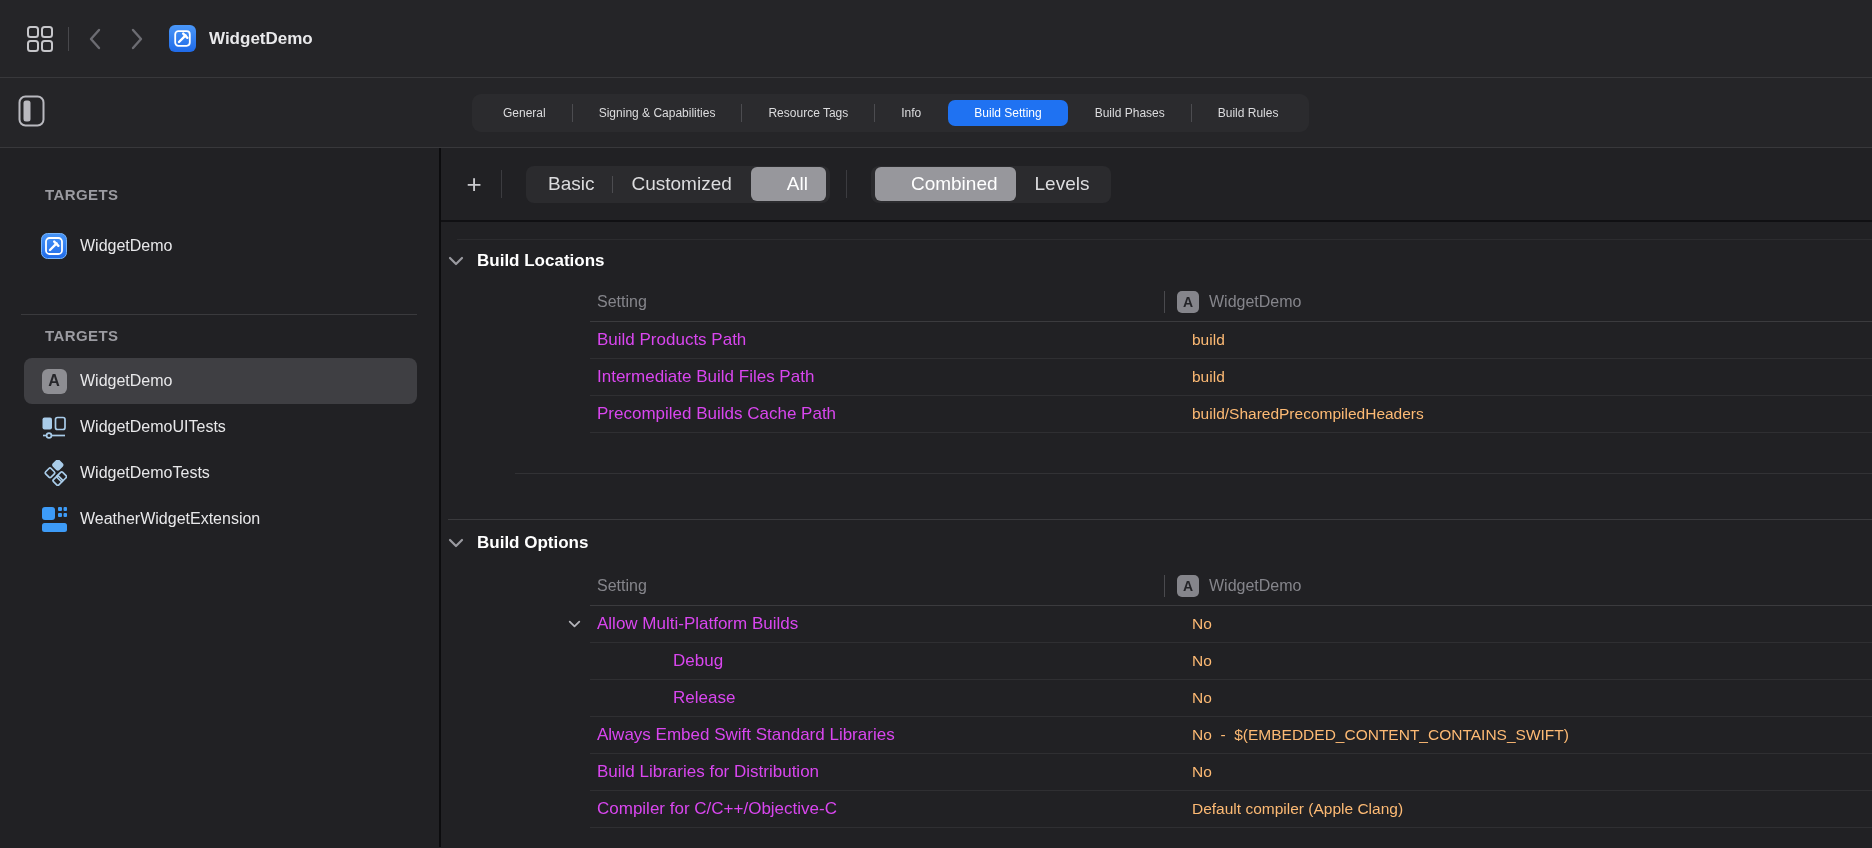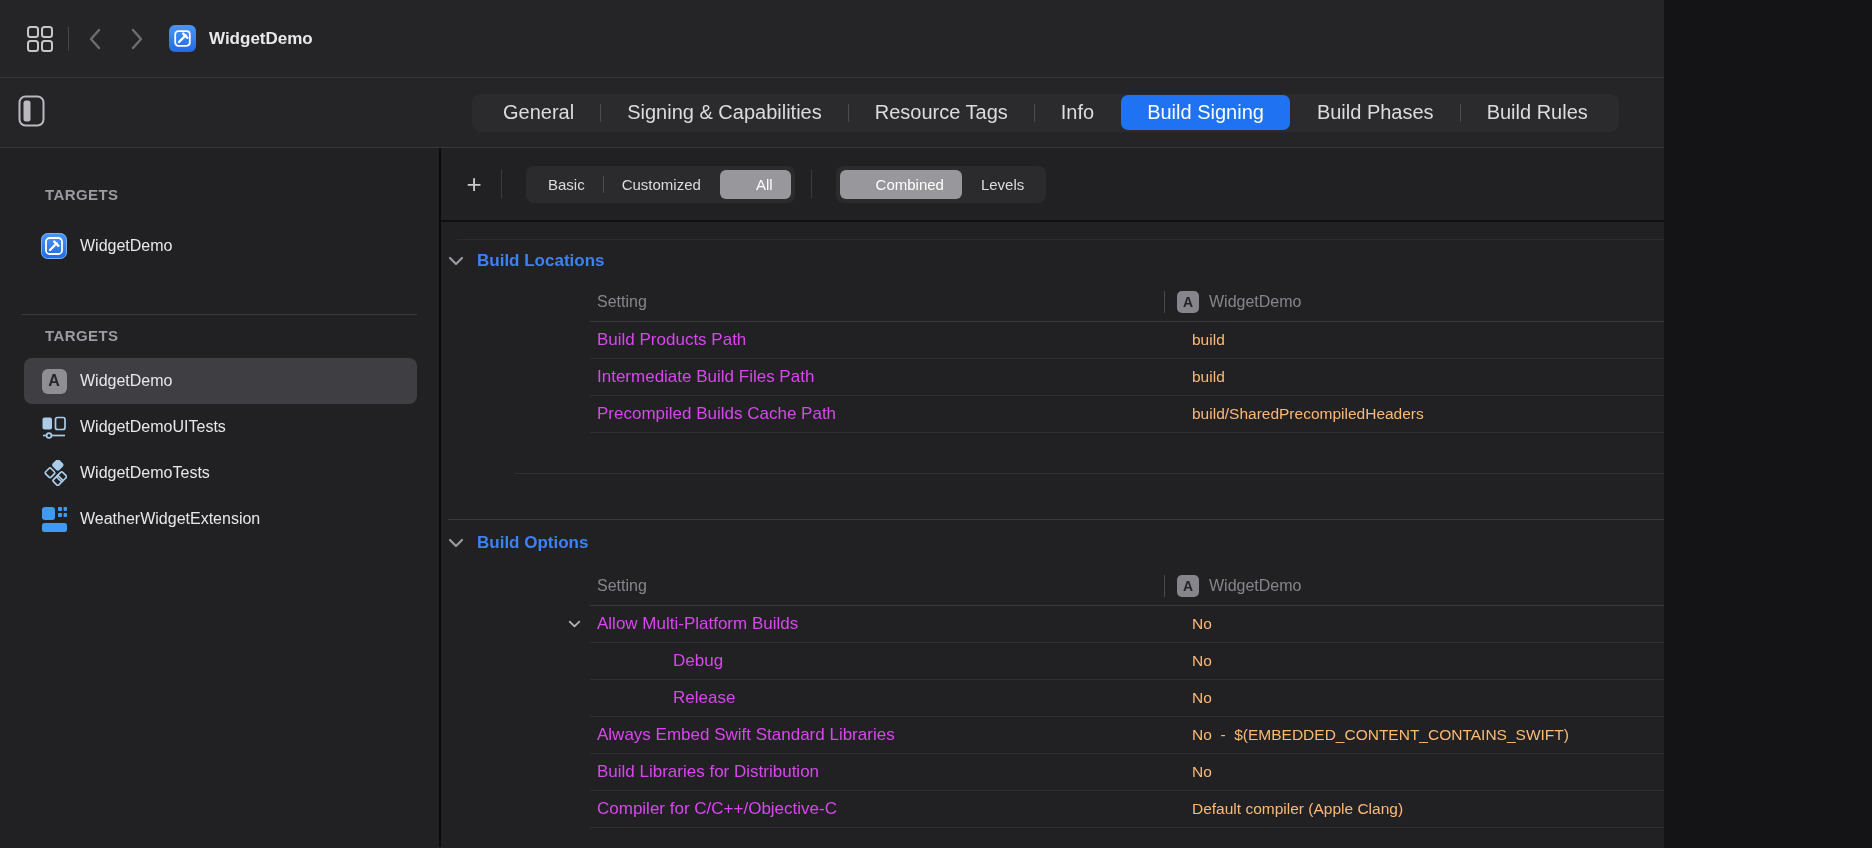--- a/index.html
+++ b/index.html
@@ -1,37 +1,37 @@
 <!DOCTYPE html>
 <html style="--accent: #1f72f2;"><head>
 <meta charset="utf-8">
 <style>
   * { margin:0; padding:0; box-sizing:border-box; }
   html,body { width:1872px; height:848px; overflow:hidden; background:#141416; }
   body { font-family:"Liberation Sans","DejaVu Sans",sans-serif; color:#e6e6e8; }
-  #app { position:relative; width:1664px; height:848px; background:#212124; }
+  #app { position:relative; width:1872px; height:848px; background:#212124; }
 
   
   .toolbar1 { height:78px; background:#252528; border-bottom:1px solid #38383b;
               display:flex; align-items:center; padding-left:26px; }
   .tb1-item { display:flex; align-items:center; }
   .tb-divider { width:1px; height:24px; background:#48484c; margin:0 16px 0 14px; }
   .nav-chev { width:20px; height:26px; margin-right:22px; display:flex; align-items:center; justify-content:center; }
   .proj-icon { width:27px; height:27px; border-radius:6px;
                background:linear-gradient(#4a97f8,#1f6ae8);
                display:flex; align-items:center; justify-content:center; margin-right:13px; }
   .win-title { font-size:17px; font-weight:600; color:#e9e9eb; }
 
   .toolbar2 { position:relative; height:70px; background:#252528; border-bottom:1px solid #38383b; }
   .sidebar-toggle { position:absolute; left:18px; top:50%; transform:translateY(-50%); }
 
   .tabbar { position:absolute; left:472px; top:50%; transform:translateY(-50%);
             background:#2b2b2e; border-radius:9px; padding:4px 5px;
             display:flex; align-items:center; height:38px; }
-  .tab { font-size:20px; color:#dcdcde; padding:6px 26px; border-radius:7px; cursor:default; white-space:nowrap; }
+  .tab { font-size:12px; color:#dcdcde; padding:6px 26px; border-radius:7px; cursor:default; white-space:nowrap; }
   .tab.selected { background:var(--accent); color:#ffffff; }
   .tab-sep { width:1px; height:18px; background:#4c4c50; }
   .tab-sep.hidden { visibility:hidden; }
 
   
   .main { display:flex; height:699px; }
   .sidebar { width:441px; background:#212124; border-right:2px solid #0c0c0e; flex:none; }
   .side-group-label { margin:38px 0 0 45px; font-size:15px; font-weight:700;
                       letter-spacing:.4px; color:#9b9ba1; }
   .side-row { display:flex; align-items:center; height:44px; margin:0 22px 0 24px;
@@ -49,31 +49,31 @@
                    color:#26262a; font-weight:800; font-size:16px; }
 
   
   .content { flex:1; position:relative; background:#212124; overflow:hidden; }
   .filterbar { height:74px; display:flex; align-items:center; padding-left:18px;
                border-bottom:2px solid #101013; }
   .add-btn { font-size:26px; color:#c9c9cd; width:30px; text-align:center; font-weight:400; }
   .filter-divider { width:1px; height:28px; background:#3c3c40; margin:0 12px 0 12px; }
   .segmented { background:#2b2b2e; border-radius:8px; padding:3px 4px; display:flex;
                align-items:center; height:37px; margin-left:12px; }
-  .seg { font-size:15px; color:#dcdcde; padding:6px 18px; border-radius:6px; white-space:nowrap;text-align:center; }
+  .seg { font-size:19px; color:#dcdcde; padding:6px 18px; border-radius:6px; white-space:nowrap;text-align:center; }
   .seg.selected { background:#97979c; color:#ffffff;padding-left:36px; }
   .seg-sep { width:1px; height:17px; background:#4c4c50; }
   .seg-sep.hidden { visibility:hidden; }
 
   .scroll { position:relative; }
   .content-topline { height:1px; background:#2c2c2f; margin:17px 0 0 16px; }
 
   .section-header { display:flex; align-items:center; height:42px; padding-left:7px; }
   .section-header .chev { margin-right:13px; display:flex; }
-  .section-title { font-size:17px; font-weight:700; color:#3b82f6;text-align:right; }
+  .section-title { font-size:17px; font-weight:700; color:#ffffff;text-align:right; }
   .section-header.bo { height:46px; }
 
   .col-header { position:relative; margin-left:149px; height:40px;
                 border-bottom:1px solid #3b3b3e; display:flex; align-items:center; }
   .col-header .setting { font-size:16px; color:#85858b; padding-left:7px; }
   .col2 { position:absolute; left:574px; display:flex; align-items:center; }
   .col2 .vsep { width:1px; height:22px; background:#4a4a4e; margin-right:12px; }
   .col2 .chip { width:22px; height:22px; border-radius:5px; background:#85858b;
                 color:#242428; font-weight:800; font-size:14px;
                 display:flex; align-items:center; justify-content:center; margin-right:10px; }
@@ -134,21 +134,21 @@
     </span>
     <div class="tabbar" id="tabbar">
         <div class="tab">General</div>
         <span class="tab-sep"></span>
         <div class="tab">Signing &amp; Capabilities</div>
         <span class="tab-sep"></span>
         <div class="tab">Resource Tags</div>
         <span class="tab-sep"></span>
         <div class="tab">Info</div>
         <span class="tab-sep hidden"></span>
-        <div class="tab selected">Build Signing</div>
+        <div class="tab selected">Build Setting</div>
         <span class="tab-sep hidden"></span>
         <div class="tab">Build Phases</div>
         <span class="tab-sep"></span>
         <div class="tab">Build Rules</div>
       </div>
   </div>
 
   <div class="main">
 
     <div class="sidebar">

